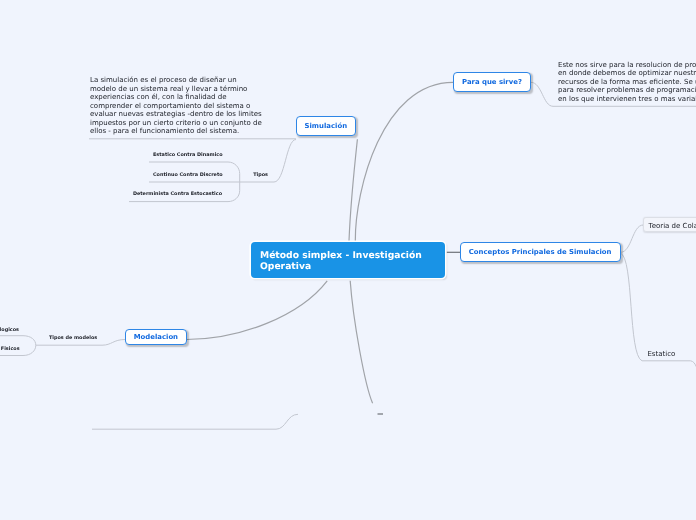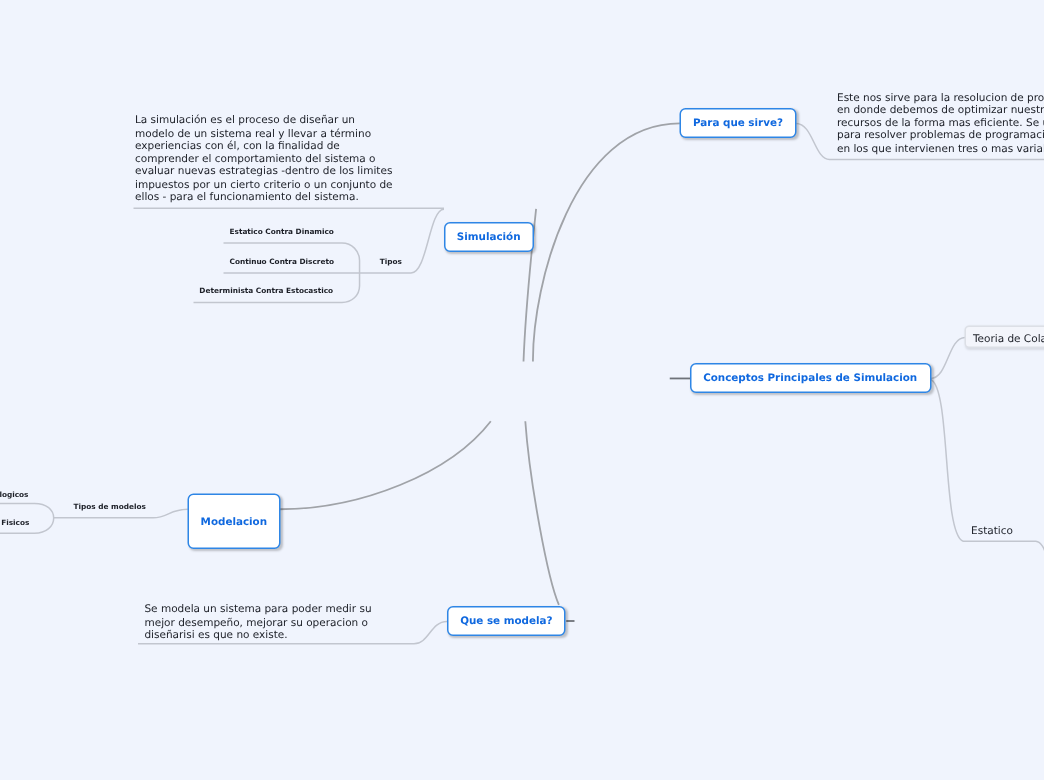--- a/index.html
+++ b/index.html
@@ -56,56 +56,53 @@
 
       <path d="M-10,335.7 L23,335.7 C31,335.7 35.8,339.9 35.8,345.3" stroke="#c2c6cf" stroke-width="1"></path>
       <path d="M35.8,345.3 C35.8,350.7 31,355.5 23,355.5 L-10,355.5" stroke="#c2c6cf" stroke-width="1"></path>
 
       <path d="M298,414.3 C287,414.3 286,429.2 276,429.2 L92,429.2" stroke="#c2c6cf" stroke-width="1"></path>
 
       <path d="M377.5,414 L383,414" stroke="#6e7279"></path>
     </g>
   </svg>
 
+  <div class="node root-node" style="left:251px;top:242px;width:194px;height:36px;">
+    <span>Método simplex - Investigación Operativa</span>
+  </div>
 
-  <div class="node pill" style="left:296px;top:148px;width:59.6px;height:20px;">
+  <div class="node pill" style="left:296px;top:116px;width:59.6px;height:20px;">
     <span>Simulación</span>
   </div>
 
   <div class="node pill" style="left:453.2px;top:72.3px;width:77.6px;height:19.6px;">
     <span>Para que sirve?</span>
   </div>
 
   <div class="node pill" style="left:459.7px;top:242.4px;width:160.9px;height:20px;">
     <span>Conceptos Principales de Simulacion</span>
   </div>
 
-  <div class="node pill" style="left:125.2px;top:329.4px;width:61.4px;height:37px;">
+  <div class="node pill" style="left:125.2px;top:329.4px;width:61.4px;height:16px;">
     <span>Modelacion</span>
   </div>
 
-  <div class="node pill" style="left:298px;top:403.9px;width:79.2px;height:20.2px;">
-    <span>Que se modela?</span>
-  </div>
 
   <div class="para" style="left:90px;top:76.3px;">La simulación es el proceso de diseñar un
 modelo de un sistema real y llevar a término
 experiencias con él, con la finalidad de
 comprender el comportamiento del sistema o
 evaluar nuevas estrategias -dentro de los limites
 impuestos por un cierto criterio o un conjunto de
 ellos - para el funcionamiento del sistema.</div>
   <div class="para" style="left:558px;top:61px;">Este nos sirve para la resolucion de problemas
 en donde debemos de optimizar nuestros
 recursos de la forma mas eficiente. Se utiliza
 para resolver problemas de programacion lineal
 en los que intervienen tres o mas variables.</div>
-  <div class="para" style="left:96.3px;top:402.2px;">Se modela un sistema para poder medir su
-mejor desempeño, mejorar su operacion o
-diseñarisi es que no existe.</div>
 
   <div class="leaf" style="left:253.2px;top:171.7px;">Tipos</div>
   <div class="leaf" style="left:153px;top:151.6px;">Estatico Contra Dinamico</div>
   <div class="leaf" style="left:153px;top:171.7px;">Continuo Contra Discreto</div>
   <div class="leaf" style="left:132.9px;top:190.6px;">Determinista Contra Estocastico</div>
 
   <div class="leaf" style="left:49px;top:334.6px;">Tipos de modelos</div>
   <div class="leaf" style="left:-37.5px;top:326.7px;">Matematicos logicos</div>
   <div class="leaf" style="left:0.8px;top:346.4px;">Fisicos</div>
 

